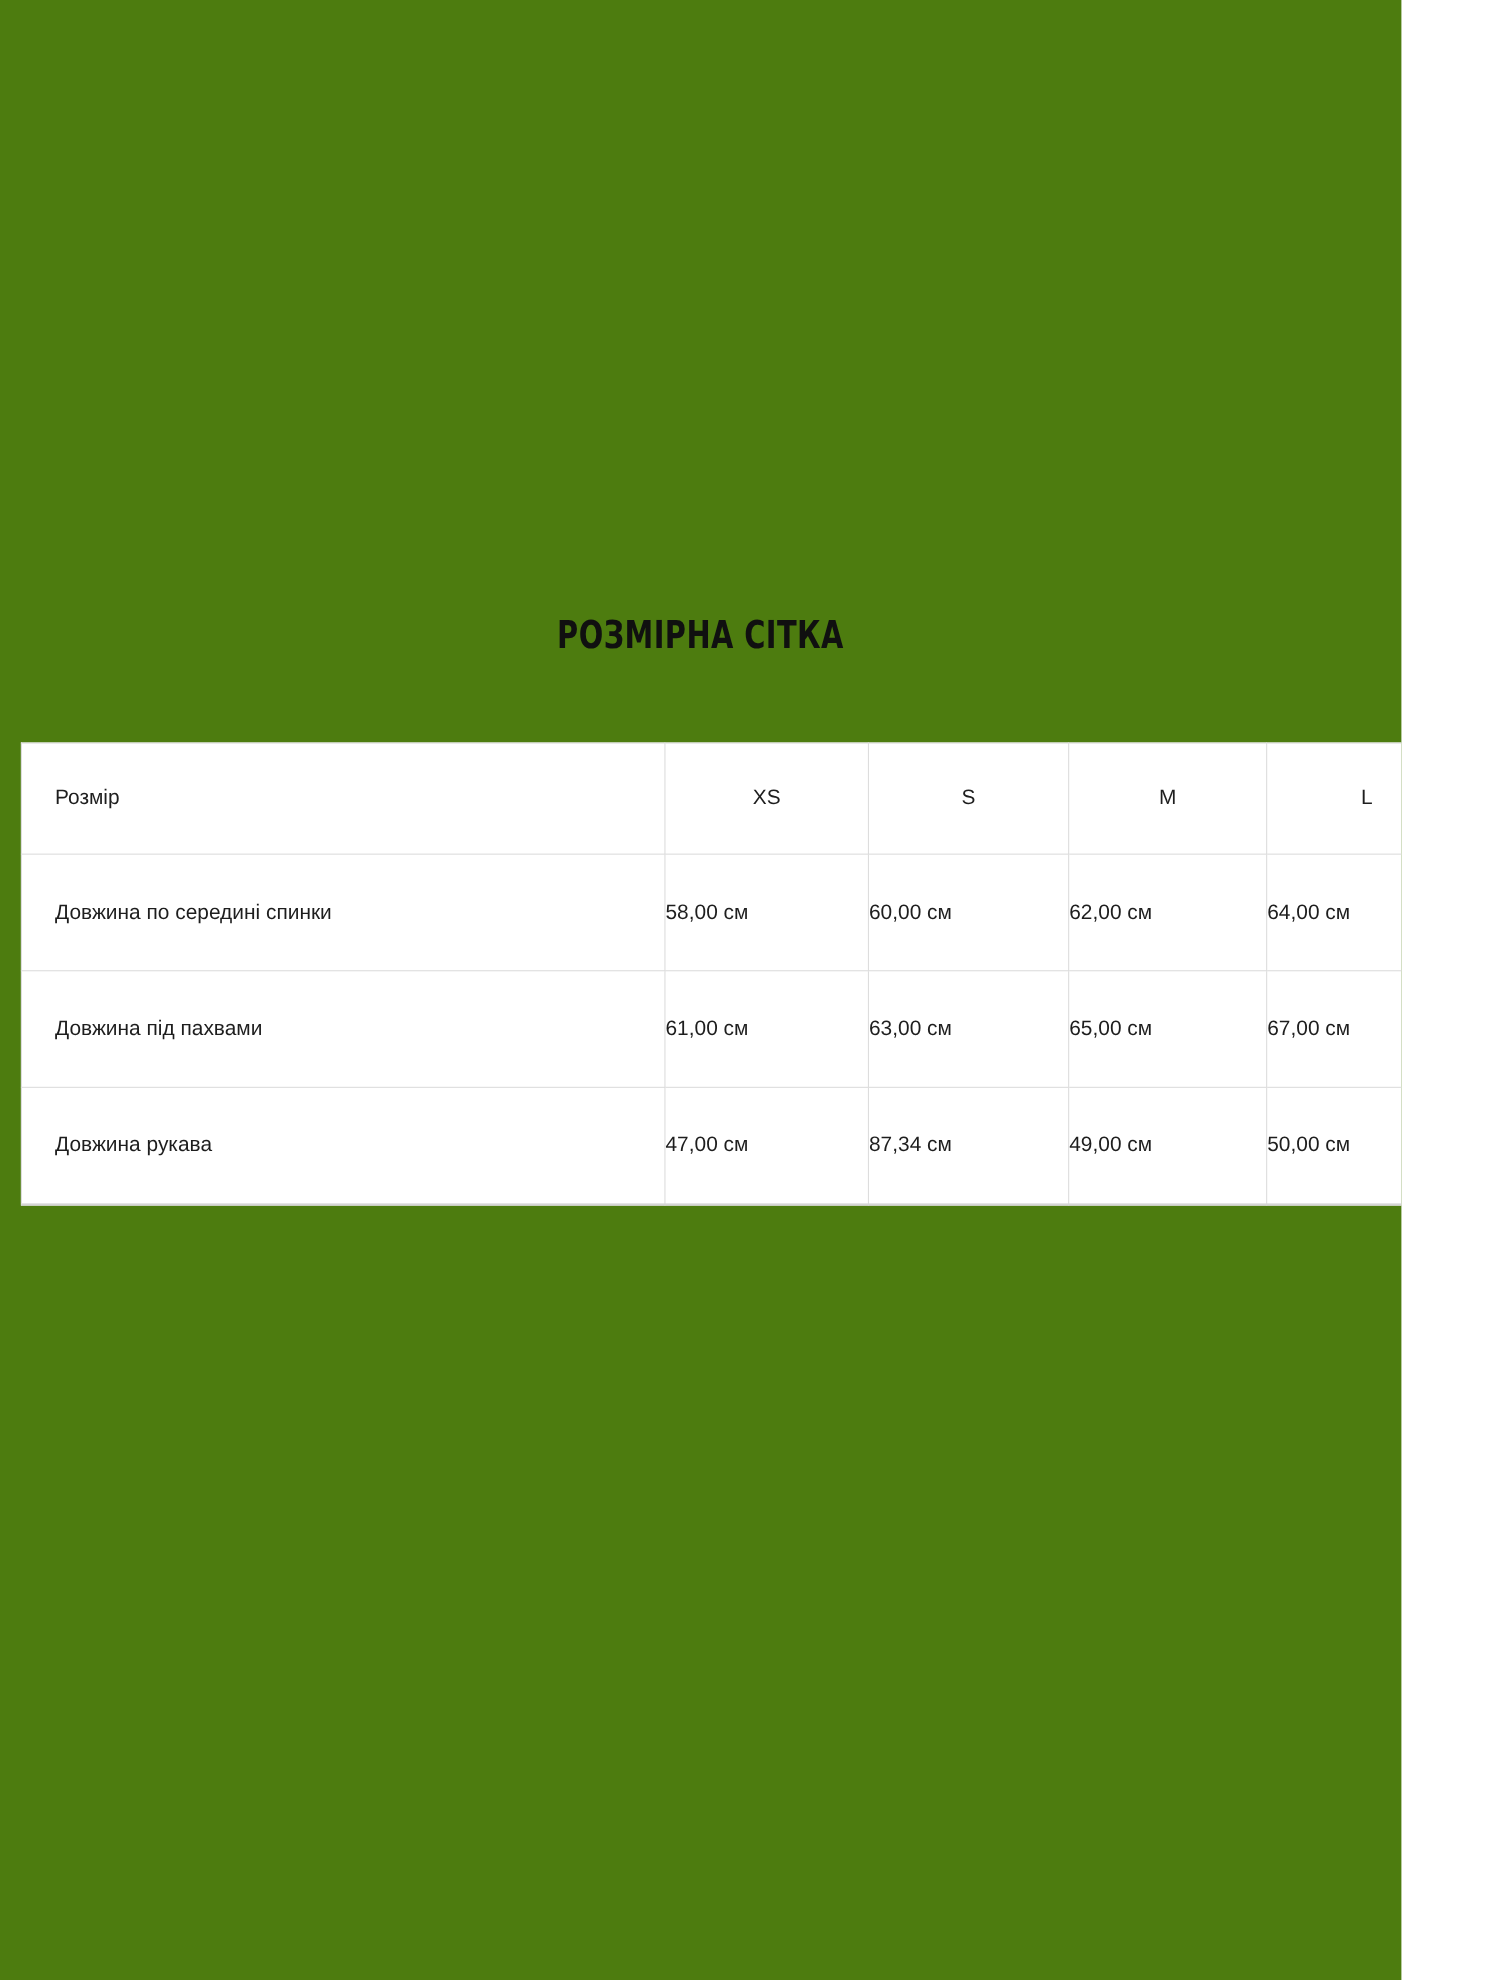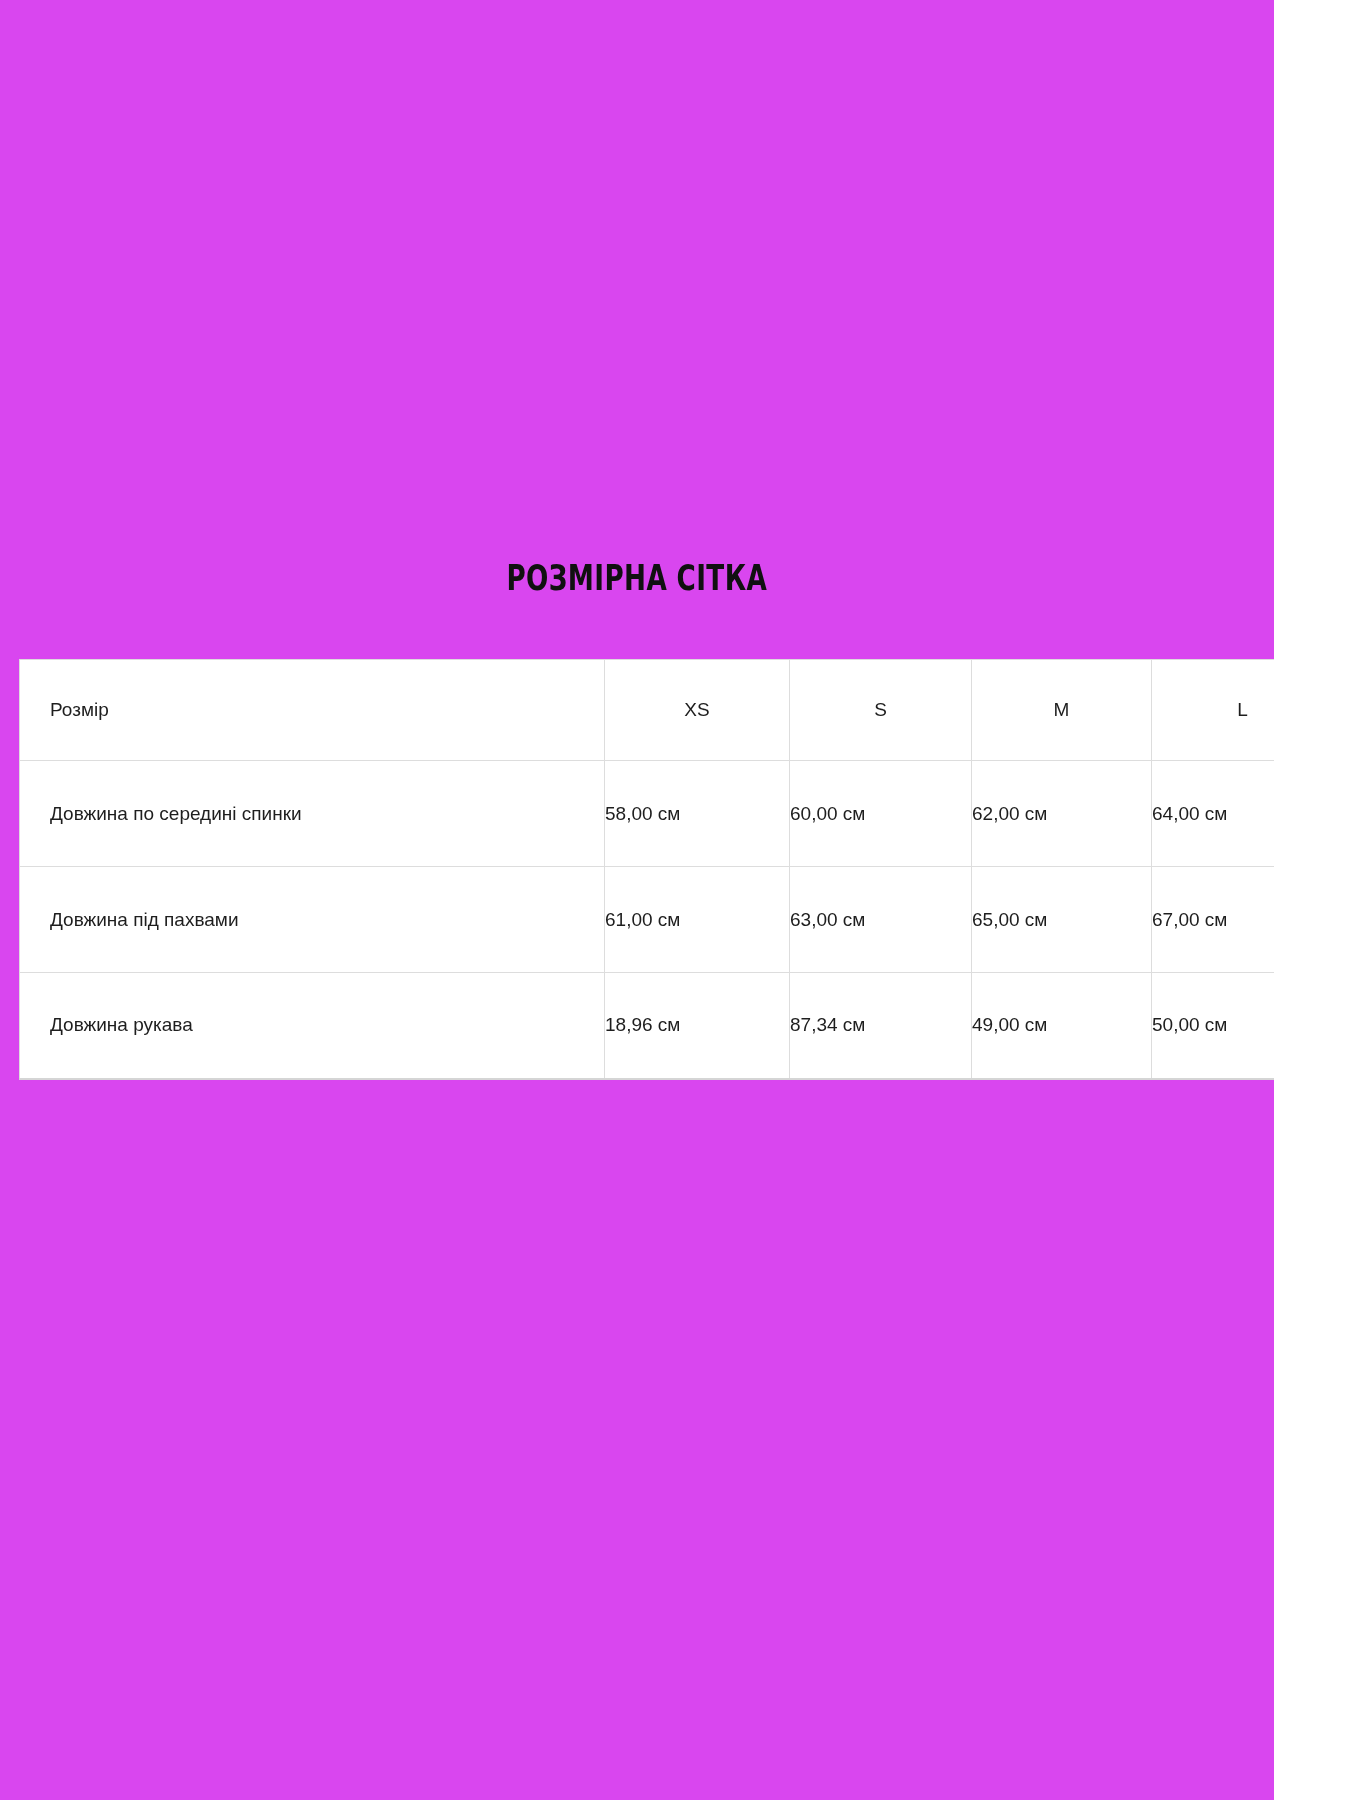--- a/index.html
+++ b/index.html
@@ -4,21 +4,21 @@
 <style>
   html, body {
     margin: 0;
     padding: 0;
     background: #ffffff;
   }
   .page {
     position: relative;
     width: 1274px;
     height: 1800px;
-    background: #d946ef;
+    background: #4d7c0f;
     overflow: hidden;
     font-family: "Liberation Sans", sans-serif;
   }
   .title-wrap {
     position: absolute;
     top: 556px;
     left: 0;
     width: 100%;
     text-align: center;
   }
@@ -30,21 +30,21 @@
     line-height: 44px;
     font-weight: 700;
     color: #101010;
     letter-spacing: 0.5px;
     transform: scaleX(0.75);
     transform-origin: center;
     white-space: nowrap;
   }
   table.size-table {
     position: absolute;
-    top: 659px;
+    top: 675px;
     left: 19px;
     width: 1314px;
     border-collapse: collapse;
     table-layout: fixed;
     background: #ffffff;
     border: 1px solid #dddddd;
     border-bottom: 2px solid #d5d5d5;
   }
   .size-table th,
   .size-table td {
@@ -102,21 +102,21 @@
       </tr>
       <tr>
         <td class="cell-label">Довжина під пахвами</td>
         <td class="cell-val">61,00 см</td>
         <td class="cell-val">63,00 см</td>
         <td class="cell-val">65,00 см</td>
         <td class="cell-val">67,00 см</td>
       </tr>
       <tr>
         <td class="cell-label">Довжина рукава</td>
-        <td class="cell-val">18,96 см</td>
+        <td class="cell-val">47,00 см</td>
         <td class="cell-val">87,34 см</td>
         <td class="cell-val">49,00 см</td>
         <td class="cell-val">50,00 см</td>
       </tr>
     </tbody>
   </table>
 
 </div>
 
 </body></html>

